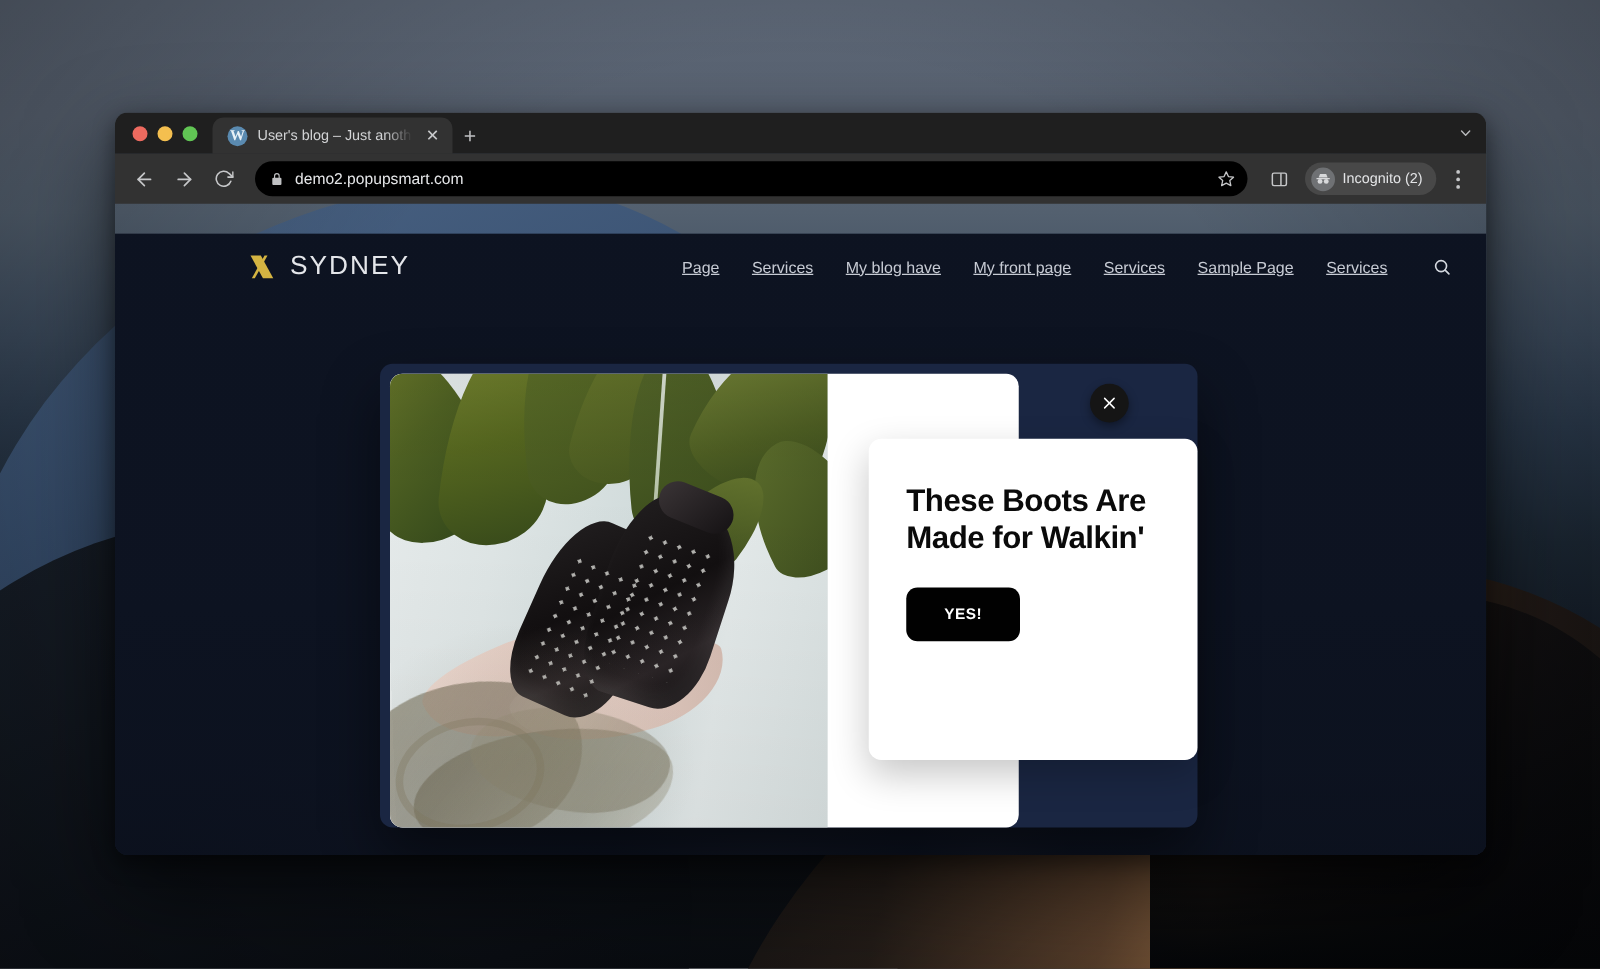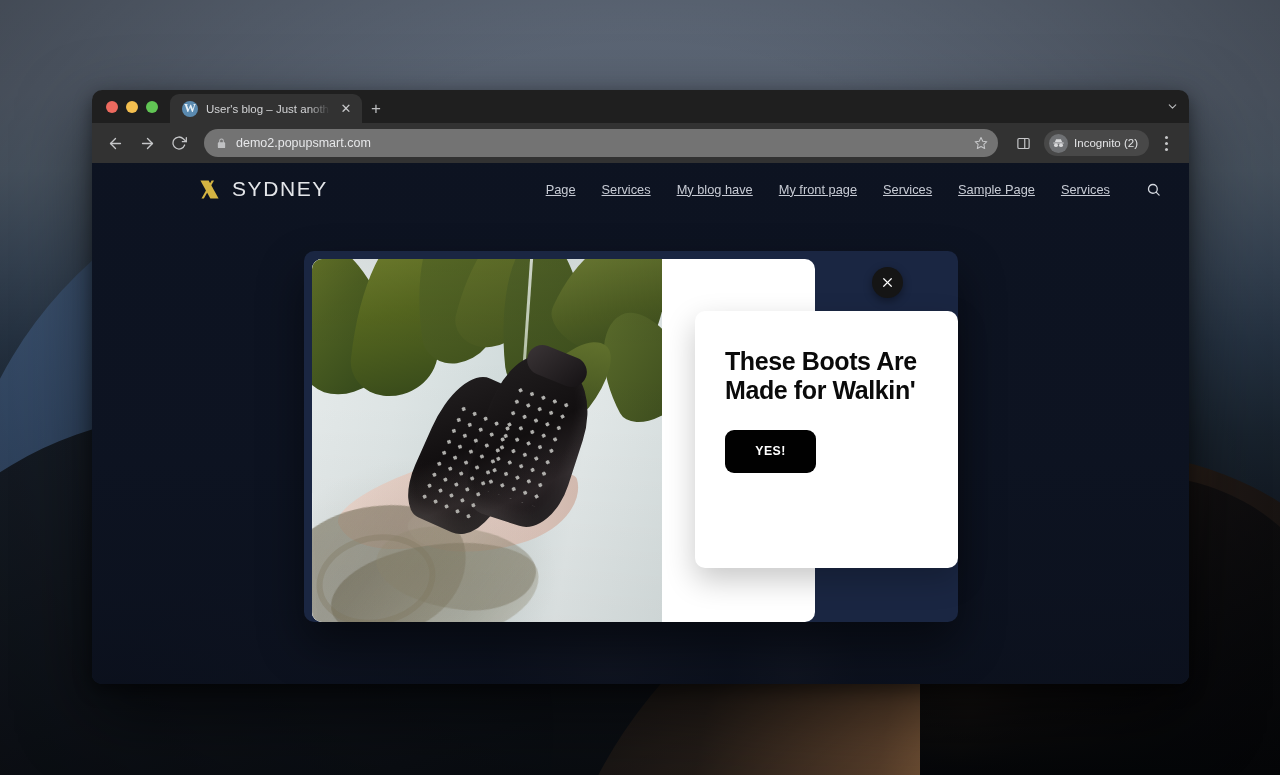--- a/index.html
+++ b/index.html
@@ -181,25 +181,26 @@
   }
   .nav-btn {
     width: 30px; height: 30px; border-radius: 50%;
     display: flex; align-items: center; justify-content: center;
     color: #c6c7c9;
   }
   #omnibox {
     flex: 1 1 auto;
     height: 28px;
     margin: 0 8px;
-    background: #737373;
+    background: #000000;
     border-radius: 14px;
     display: flex; align-items: center;
     padding: 0 12px; gap: 9px;
     position: relative;
+    text-decoration: underline;
   }
   #lock-icon { color: #c0c1c3; display: flex; align-items: center; }
   #omnibox-url {
     color: #e6e7e9; font-size: 12.5px;
     flex: 1 1 auto; white-space: nowrap; overflow: hidden;
   }
   #bookmark-star {
     position: absolute; right: 10px; top: 50%;
     transform: translateY(-50%);
     color: #c6c7c9; display: flex; align-items: center;
@@ -228,20 +229,21 @@
     margin-left: 2px;
   }
   #chrome-menu i { width: 3px; height: 3px; border-radius: 50%; background: #c6c7c9; display: block; }
 
   
   #viewport {
     position: relative;
     height: 521px;
     background: #0f1626;
     overflow: hidden;
+    margin-top: 24px;
   }
   
   #hero-photo {
     position: absolute; inset: 0;
     background:
       radial-gradient(ellipse 170px 120px at 47%  97%, rgba(120,112,120,.26) 0%, rgba(20,24,36,0) 70%),
       radial-gradient(ellipse 90px 100px at 64%  98%, rgba(140,132,128,.22) 0%, rgba(20,24,36,0) 72%),
       radial-gradient(ellipse 260px 160px at 20% 100%, rgba(52,62,86,.22) 0%, rgba(16,20,32,0) 75%),
       radial-gradient(ellipse 300px 170px at 88% 100%, rgba(40,50,72,.18) 0%, rgba(16,20,32,0) 75%),
       linear-gradient(180deg, #0f1626 0%, #0e1524 58%, #101829 82%, #0c1220 100%);
@@ -278,21 +280,21 @@
     color: #c7cbd4; font-size: 12.8px; white-space: nowrap;
   }
   #nav-search {
     margin-left: 10px; color: #d4d8df;
     display: flex; align-items: center;
   }
 
   
   #popup-root {
     position: absolute;
-    left: 212px; top: 88px;
+    left: 212px; top: 104px;
     width: 654px; height: 467px;
   }
   
   #popup-backdrop {
     position: absolute; left: 0; top: 0;
     width: 654px; height: 371px;
     background: #1a2642;
     border-radius: 10px;
     box-shadow: 0 22px 46px rgba(0,0,0,.48);
   }

